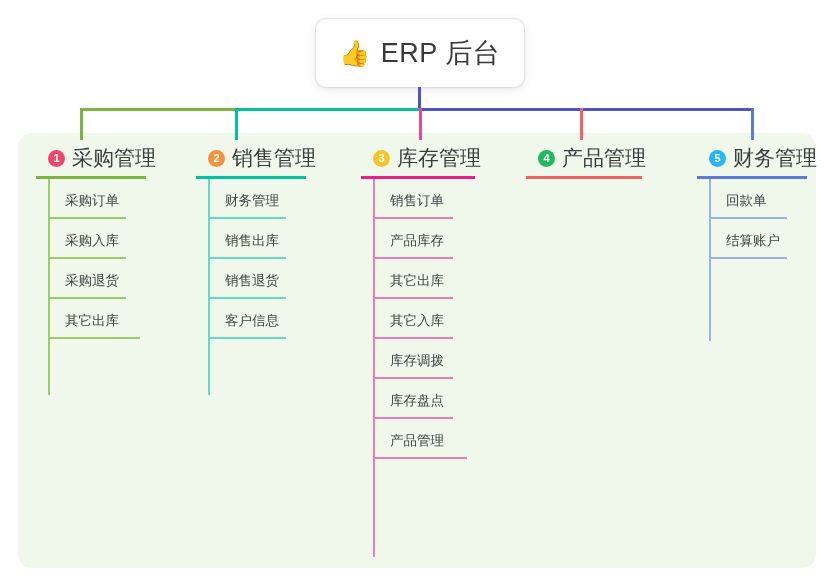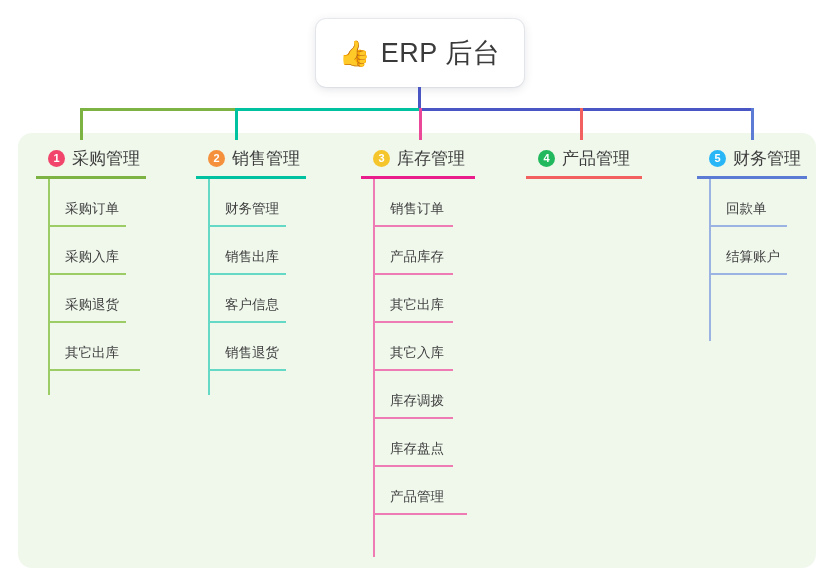--- a/index.html
+++ b/index.html
@@ -94,41 +94,41 @@
     height: 17px;
     border-radius: 50%;
     color: #ffffff;
     font-size: 11px;
     line-height: 17px;
     text-align: center;
     font-weight: bold;
     flex: none;
   }
   .col-title {
-    font-size: 17px;
+    font-size: 21px;
     color: #3c3c3c;
   }
   .header-rule {
     height: 3px;
     margin-top: 6px;
   }
 
   .items {
     position: relative;
     padding-top: 0;
   }
   .spine {
     position: absolute;
     left: 12px;
     top: 0;
     width: 2px;
   }
   .item {
     position: relative;
-    height: 48px;
+    height: 40px;
     box-sizing: border-box;
   }
   .item-label {
     position: absolute;
     left: 29px;
     bottom: 9px;
     font-size: 13.5px;
     color: #3f3f3f;
     white-space: nowrap;
   }
@@ -198,25 +198,25 @@
         <div class="spine" style="background: rgb(102, 217, 198); height: 216px;"></div>
         <div class="item">
           <span class="item-label">财务管理</span>
           <div class="item-rule" style="width: 78px; background: rgb(102, 217, 198);"></div>
         </div>
         <div class="item">
           <span class="item-label">销售出库</span>
           <div class="item-rule" style="width: 78px; background: rgb(102, 217, 198);"></div>
         </div>
         <div class="item">
+          <span class="item-label">销售退货</span>
+          <div class="item-rule" style="width: 78px; background: rgb(102, 217, 198);"></div>
+        </div>
+        <div class="item">
           <span class="item-label">客户信息</span>
-          <div class="item-rule" style="width: 78px; background: rgb(102, 217, 198);"></div>
-        </div>
-        <div class="item">
-          <span class="item-label">销售退货</span>
           <div class="item-rule" style="width: 78px; background: rgb(102, 217, 198);"></div>
         </div>
       </div>
     </div>
     <div class="column" style="left: 361px;">
       <div class="col-header">
         <span class="badge" style="background: rgb(245, 197, 44);">3</span>
         <span class="col-title">库存管理</span>
       </div>
       <div class="header-rule" style="width: 114px; background: rgb(233, 30, 140);"></div>

